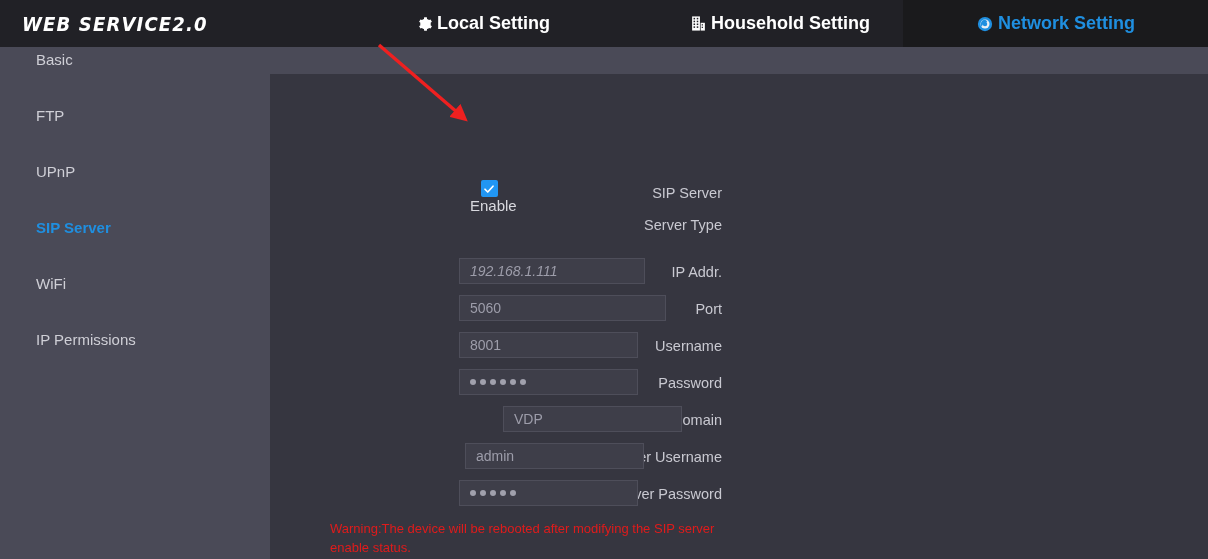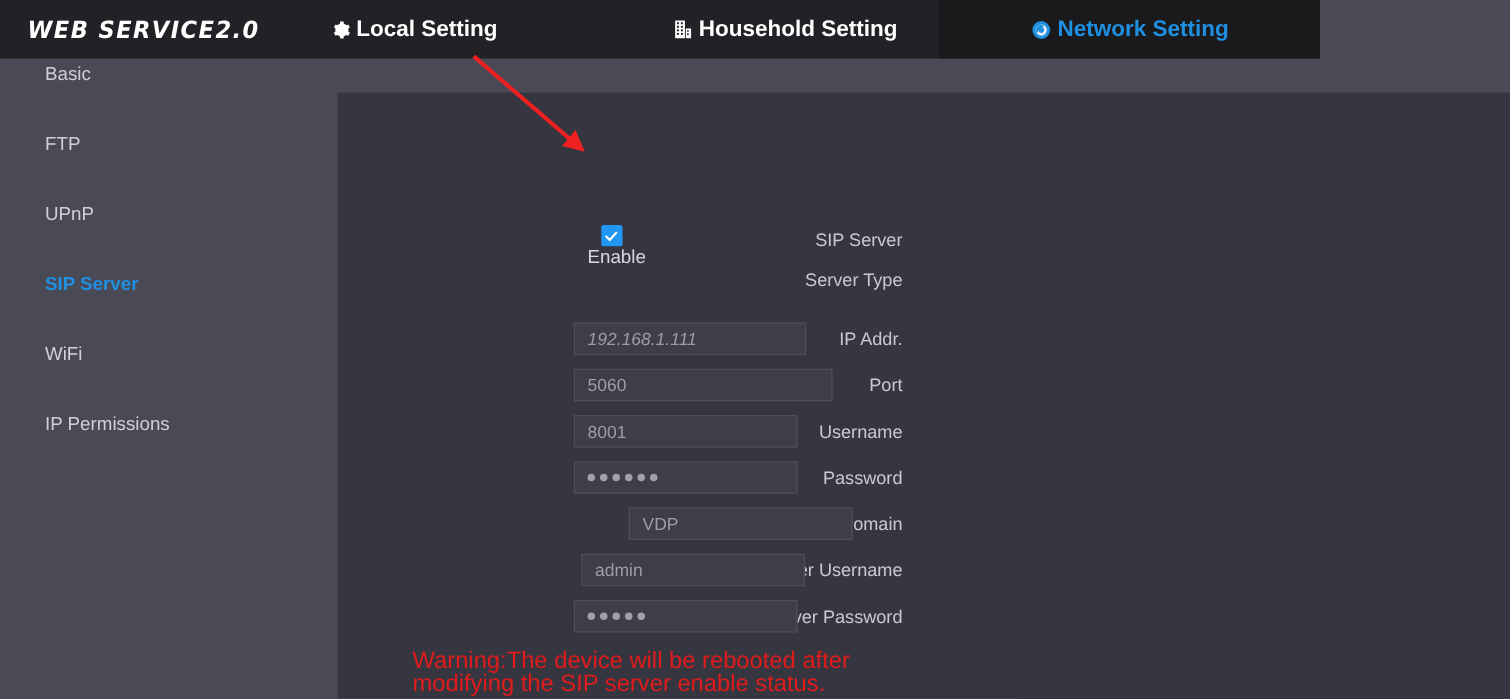--- a/index.html
+++ b/index.html
@@ -19,21 +19,21 @@
     position: relative;
     width: 1208px;
     height: 559px;
     background: #4a4a57;
   }
 
   
   .header {
     position: absolute;
     left: 0; top: 0;
-    width: 1056px;
+    width: 1208px;
     height: 47px;
     background: #212126;
     display: flex;
     align-items: stretch;
   }
   .logo {
     width: 390px;
     display: flex;
     align-items: center;
     padding-left: 22px;
@@ -185,21 +185,21 @@
   .enable-label {
     margin-left: 8px;
     color: #d8d8de;
     font-size: 15px;
     white-space: nowrap;
   }
 
   .warning {
     position: absolute;
     color: #e01b1b;
-    font-size: 19px;
+    font-size: 13px;
     line-height: 19px;
     width: 415px;
   }
 
   
   .arrow-layer {
     position: absolute;
     left: 0; top: 0;
     width: 1208px; height: 559px;
     pointer-events: none;

